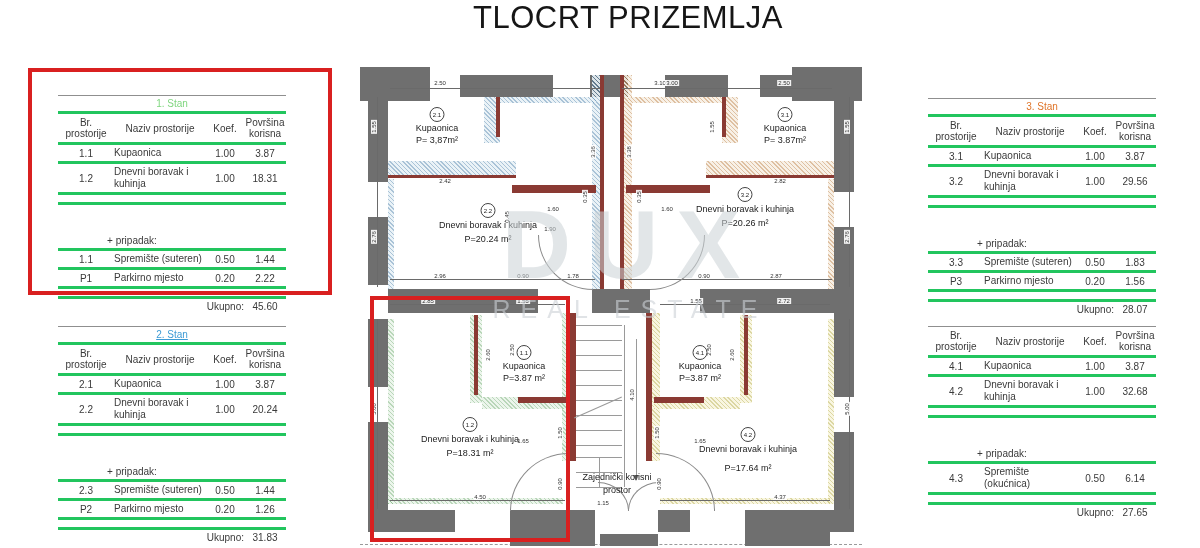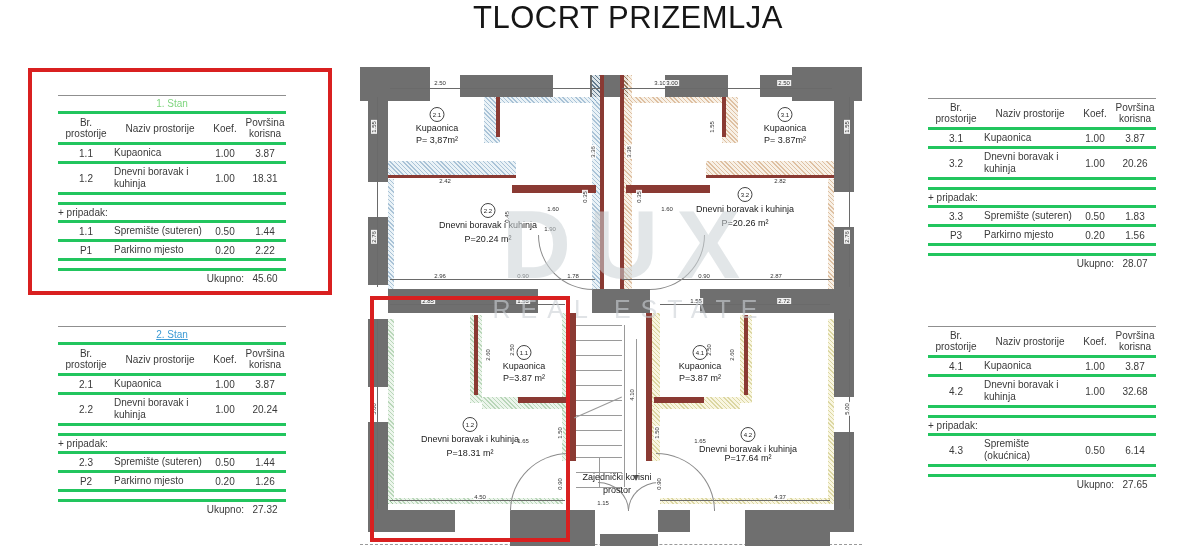--- a/index.html
+++ b/index.html
@@ -16,21 +16,21 @@
     border-bottom:3px solid #22c55e;align-items:center;padding:2px 0;}
   .trow.ttl{display:block;text-align:center;padding:2px 0;font-size:10px;}
   .trow.hdr span{display:block;}
   .trow.hdr{min-height:24px;}
   .trow.sp{height:7px;padding:0;}
   .c1,.c3,.c4{text-align:center;}
   .c2{text-align:left;line-height:1.2;padding-right:2px;}
   .hc{text-align:center;line-height:1.1;}
   .tot-label{grid-column:3;text-align:right;white-space:nowrap;}
   .tot-val{grid-column:4;text-align:center;}
-  .sec-label{grid-column:1 / 3;text-align:left;}
+  .sec-label{grid-column:1 / 3;text-align:center;margin-top:28px;}
   
   .hl-red{position:absolute;border:4px solid #d92020;background:transparent;z-index:40;}
   
   #plan{position:absolute;left:360px;top:57px;width:502px;height:491px;}
   .wall{position:absolute;background:#6f6f6f;z-index:2;}
   .redwall{position:absolute;background:#8a3a33;z-index:3;}
   .hb{position:absolute;z-index:2;background:repeating-linear-gradient(45deg,rgba(85,135,175,.5) 0 1px,rgba(232,241,246,.9) 1px 3px);}
   .ht{position:absolute;z-index:2;background:repeating-linear-gradient(45deg,rgba(190,130,70,.5) 0 1px,rgba(247,239,228,.9) 1px 3px);}
   .hg{position:absolute;z-index:2;background:repeating-linear-gradient(45deg,rgba(100,165,100,.45) 0 1px,rgba(234,244,234,.9) 1px 3px);}
   .hy{position:absolute;z-index:2;background:repeating-linear-gradient(45deg,rgba(185,175,70,.5) 0 1px,rgba(248,245,222,.9) 1px 3px);}
@@ -132,41 +132,42 @@
     </div>
     <div class="trow">
       <span class="c1">P2</span>
       <span class="c2">Parkirno mjesto</span>
       <span class="c3">0.20</span>
       <span class="c4">1.26</span>
     </div>
     <div class="trow sp"></div>
     <div class="trow" style="border: none;">
       <span class="tot-label">Ukupno:</span>
-      <span class="tot-val">27.32</span>
+      <span class="tot-val">31.83</span>
     </div>
   </div>
 <div class="stan-table" style="left:928px;top:98px;">
+    <div class="trow ttl" style="color: rgb(223, 116, 40);">3. Stan</div>
     <div class="trow hdr">
       <span class="hc">Br. prostorije</span>
       <span class="hc">Naziv prostorije</span>
       <span class="hc">Koef.</span>
       <span class="hc">Površina korisna</span>
     </div>
     <div class="trow">
       <span class="c1">3.1</span>
       <span class="c2">Kupaonica</span>
       <span class="c3">1.00</span>
       <span class="c4">3.87</span>
     </div>
     <div class="trow">
       <span class="c1">3.2</span>
       <span class="c2">Dnevni boravak i kuhinja</span>
       <span class="c3">1.00</span>
-      <span class="c4">20.26</span>
+      <span class="c4">29.56</span>
     </div>
     <div class="trow sp"></div>
     <div class="trow">
       <span class="sec-label">+ pripadak:</span>
     </div>
     <div class="trow">
       <span class="c1">3.3</span>
       <span class="c2">Spremište (suteren)</span>
       <span class="c3">0.50</span>
       <span class="c4">1.83</span>
@@ -246,21 +247,21 @@
   <div class="roomlbl" style="left:164px;top:316px;">P=3.87 m²</div>
   <div class="circle" style="left:110px;top:360px;">1.2</div>
   <div class="roomlbl" style="left:110px;top:377px;">Dnevni boravak i kuhinja</div>
   <div class="roomlbl" style="left:110px;top:391px;">P=18.31 m²</div>
 
   <div class="circle" style="left:340px;top:288px;">4.1</div>
   <div class="roomlbl" style="left:340px;top:304px;">Kupaonica</div>
   <div class="roomlbl" style="left:340px;top:316px;">P=3.87 m²</div>
   <div class="circle" style="left:388px;top:370px;">4.2</div>
   <div class="roomlbl" style="left:388px;top:387px;">Dnevni boravak i kuhinja</div>
-  <div class="roomlbl" style="left:388px;top:396px;">P=17.64 m²</div>
+  <div class="roomlbl" style="left:388px;top:406px;">P=17.64 m²</div>
 
   <div class="roomlbl" style="left:257px;top:415px;">Zajednički korisni</div>
   <div class="roomlbl" style="left:257px;top:428px;">prostor</div>
 
   <div class="hl-red" style="left:10px;top:239px;width:192px;height:238px;"></div>
 <div class="wall" style="left: 8px; top: 18px; width: 62px; height: 22px;"></div>
     <div class="wall" style="left: 100px; top: 18px; width: 93px; height: 22px;"></div>
     <div class="wall" style="left: 230px; top: 18px; width: 38px; height: 22px;"></div>
     <div class="wall" style="left: 305px; top: 18px; width: 63px; height: 22px;"></div>
     <div class="wall" style="left: 400px; top: 18px; width: 94px; height: 22px;"></div>

